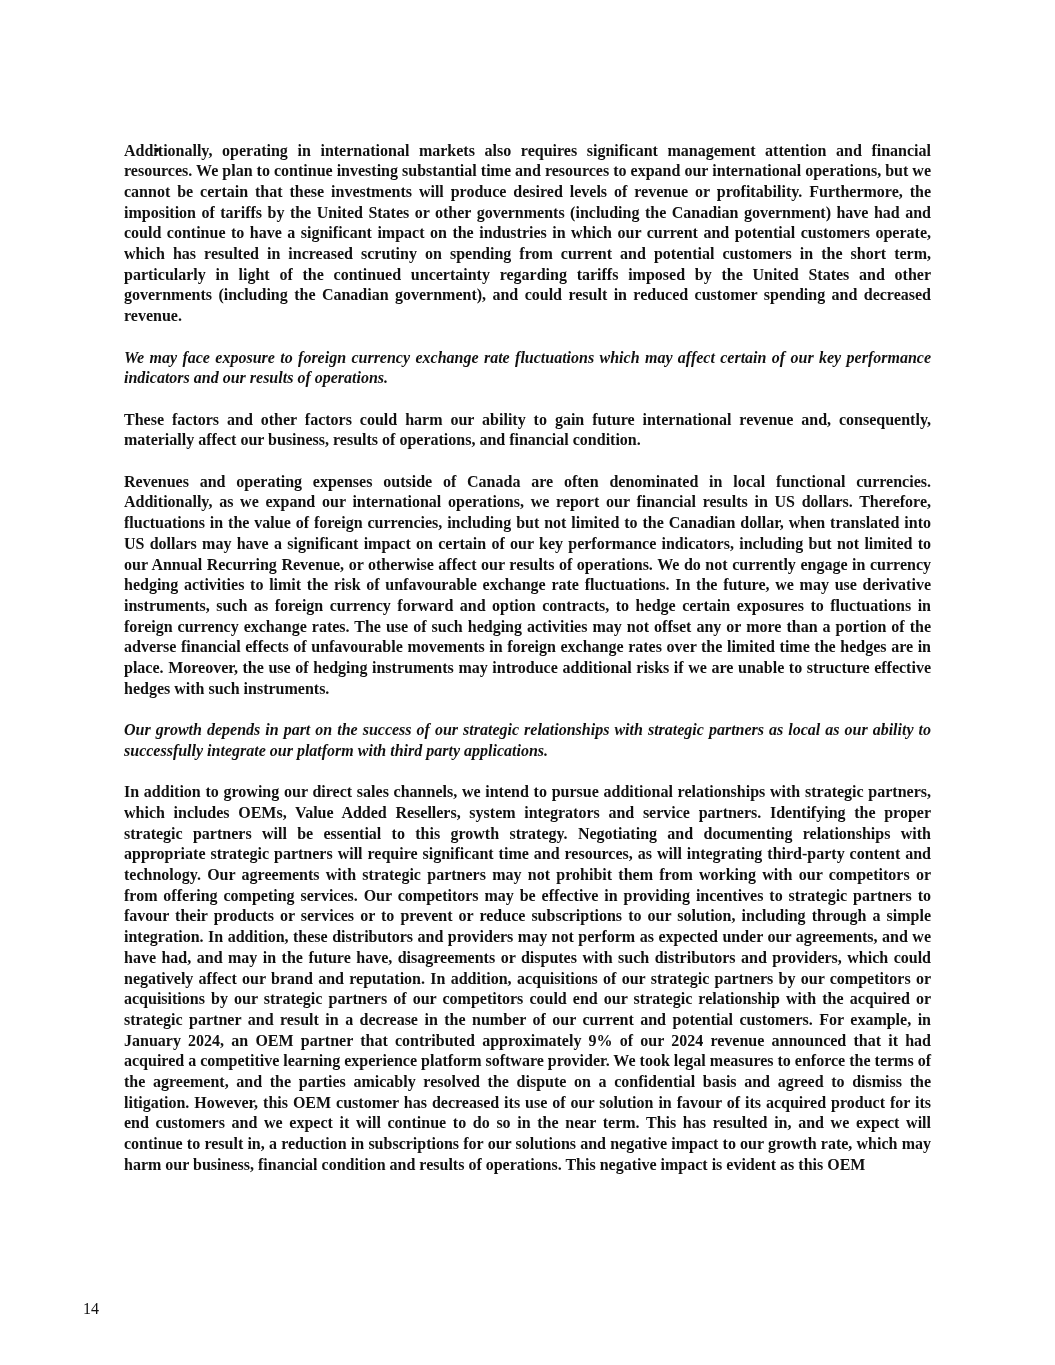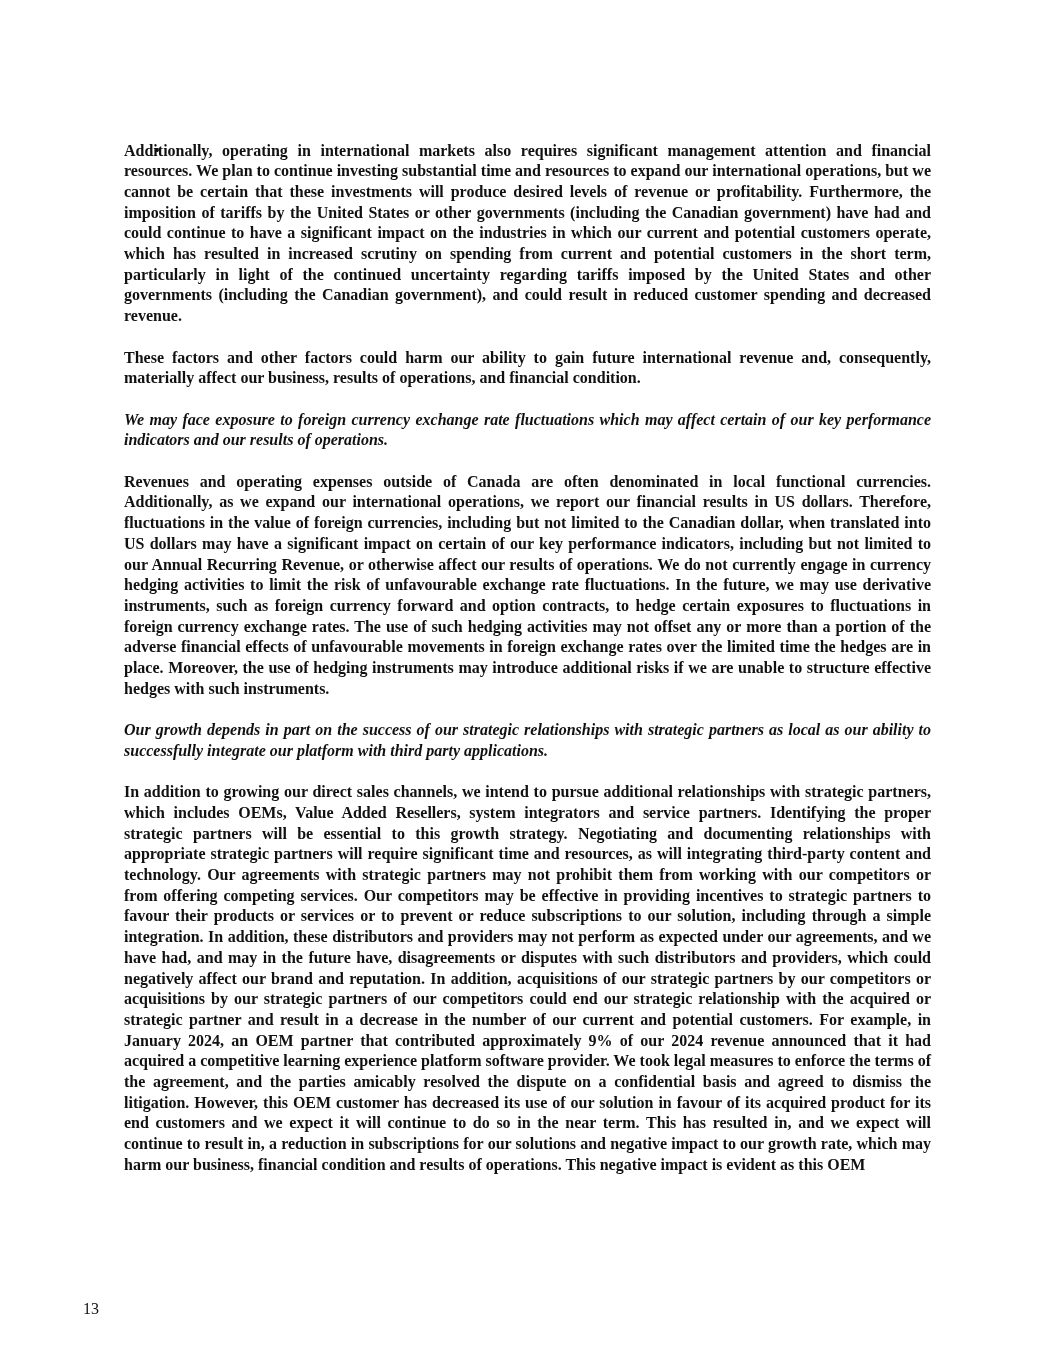--- a/index.html
+++ b/index.html
@@ -69,21 +69,21 @@
     <ul class="bullet-list">
       <li class="bullet-item">
         <span class="bullet-glyph">•</span>
       </li>
       <li class="bullet-item">
         <span class="bullet-glyph">•</span>
       </li>
     </ul>
 
     <p class="para">Additionally, operating in international markets also requires significant management attention and financial resources. We plan to continue investing substantial time and resources to expand our international operations, but we cannot be certain that these investments will produce desired levels of revenue or profitability. Furthermore, the imposition of tariffs by the United States or other governments (including the Canadian government) have had and could continue to have a significant impact on the industries in which our current and potential customers operate, which has resulted in increased scrutiny on spending from current and potential customers in the short term, particularly in light of the continued uncertainty regarding tariffs imposed by the United States and other governments (including the Canadian government), and could result in reduced customer spending and decreased revenue.</p>
+    <p class="para heading">We may face exposure to foreign currency exchange rate fluctuations which may affect certain of our key performance indicators and our results of operations.</p>
     <p class="para">These factors and other factors could harm our ability to gain future international revenue and, consequently, materially affect our business, results of operations, and financial condition.</p>
-    <p class="para heading">We may face exposure to foreign currency exchange rate fluctuations which may affect certain of our key performance indicators and our results of operations.</p>
     <p class="para">Revenues and operating expenses outside of Canada are often denominated in local functional currencies. Additionally, as we expand our international operations, we report our financial results in US dollars. Therefore, fluctuations in the value of foreign currencies, including but not limited to the Canadian dollar, when translated into US dollars may have a significant impact on certain of our key performance indicators, including but not limited to our Annual Recurring Revenue, or otherwise affect our results of operations. We do not currently engage in currency hedging activities to limit the risk of unfavourable exchange rate fluctuations. In the future, we may use derivative instruments, such as foreign currency forward and option contracts, to hedge certain exposures to fluctuations in foreign currency exchange rates. The use of such hedging activities may not offset any or more than a portion of the adverse financial effects of unfavourable movements in foreign exchange rates over the limited time the hedges are in place. Moreover, the use of hedging instruments may introduce additional risks if we are unable to structure effective hedges with such instruments.</p>
     <p class="para heading">Our growth depends in part on the success of our strategic relationships with strategic partners as local as our ability to successfully integrate our platform with third party applications.</p>
     <p class="para">In addition to growing our direct sales channels, we intend to pursue additional relationships with strategic partners, which includes OEMs, Value Added Resellers, system integrators and service partners. Identifying the proper strategic partners will be essential to this growth strategy. Negotiating and documenting relationships with appropriate strategic partners will require significant time and resources, as will integrating third-party content and technology. Our agreements with strategic partners may not prohibit them from working with our competitors or from offering competing services. Our competitors may be effective in providing incentives to strategic partners to favour their products or services or to prevent or reduce subscriptions to our solution, including through a simple integration. In addition, these distributors and providers may not perform as expected under our agreements, and we have had, and may in the future have, disagreements or disputes with such distributors and providers, which could negatively affect our brand and reputation. In addition, acquisitions of our strategic partners by our competitors or acquisitions by our strategic partners of our competitors could end our strategic relationship with the acquired or strategic partner and result in a decrease in the number of our current and potential customers. For example, in January 2024, an OEM partner that contributed approximately 9% of our 2024 revenue announced that it had acquired a competitive learning experience platform software provider. We took legal measures to enforce the terms of the agreement, and the parties amicably resolved the dispute on a confidential basis and agreed to dismiss the litigation. However, this OEM customer has decreased its use of our solution in favour of its acquired product for its end customers and we expect it will continue to do so in the near term. This has resulted in, and we expect will continue to result in, a reduction in subscriptions for our solutions and negative impact to our growth rate, which may harm our business, financial condition and results of operations. This negative impact is evident as this OEM</p>
   </div>
 
-  <div class="page-number">13</div>
+  <div class="page-number">14</div>
 </div>
 
 </body></html>

